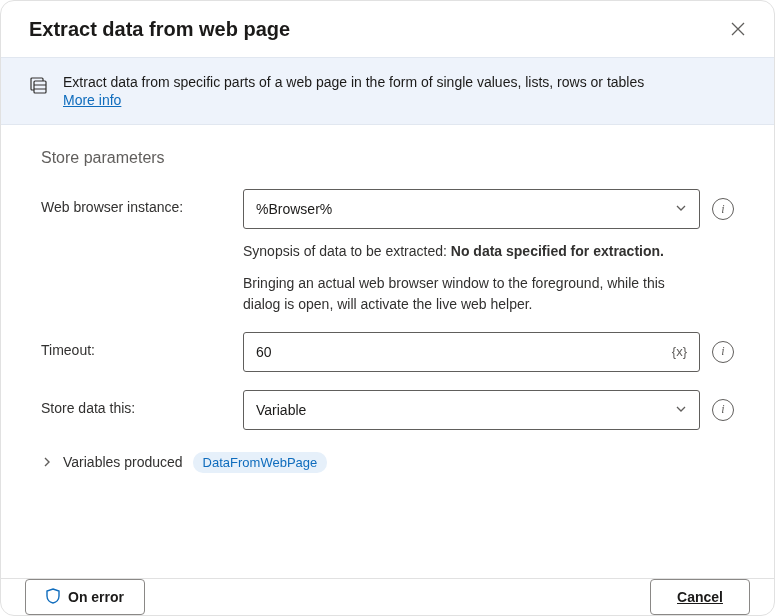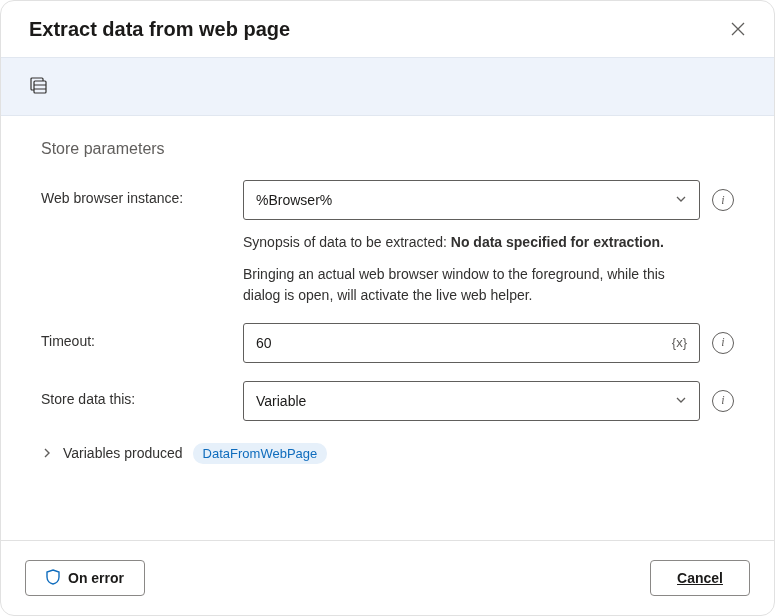--- a/index.html
+++ b/index.html
@@ -163,21 +163,21 @@
   .var-chip {
     background: #e6f0fa;
     color: #0f6cbd;
     padding: 3px 10px;
     border-radius: 10px;
     font-size: 13px;
     cursor: pointer;
   }
   .dialog-footer {
     border-top: 1px solid #e1e1e1;
-    padding: 19px 24px;
+    padding: 0 24px;
     display: flex;
     align-items: center;
     justify-content: space-between;
   }
   .btn {
     height: 36px;
     padding: 0 20px;
     border-radius: 4px;
     font-family: inherit;
     font-size: 14px;
@@ -224,20 +224,24 @@
 
   <div class="info-banner">
     <span class="banner-icon">
       <svg width="20" height="20" viewBox="0 0 20 20" fill="none" stroke="currentColor" stroke-width="1.2">
         <rect x="2" y="2" width="12" height="12" rx="1"></rect>
         <rect x="5" y="5" width="12" height="12" rx="1" fill="#eef3fb"></rect>
         <line x1="5" y1="9" x2="17" y2="9"></line>
         <line x1="5" y1="13" x2="17" y2="13"></line>
       </svg>
     </span>
+    <div class="banner-text">
+      <span>Extract data from specific parts of a web page in the form of single values, lists, rows or tables</span><br>
+      <a class="banner-link">More info</a>
+    </div>
   </div>
 
   <div class="dialog-body">
     <h2 class="section-heading">Store parameters</h2>
 
     <div class="field-row">
       <div class="field-label">Web browser instance:</div>
       <div class="field-control-wrap">
         <div class="field-control">
           <div class="dropdown">

